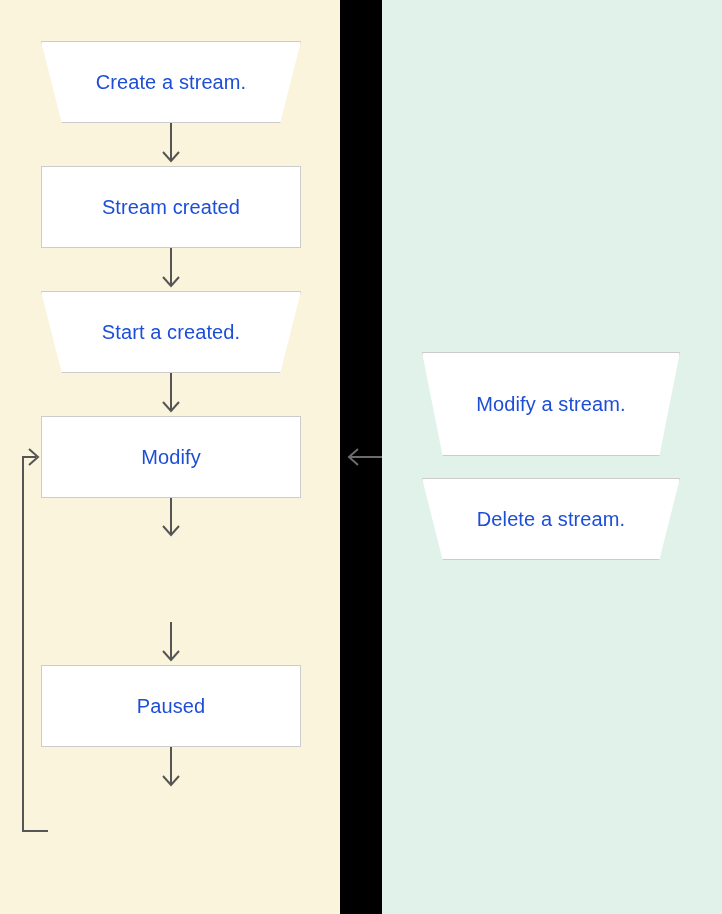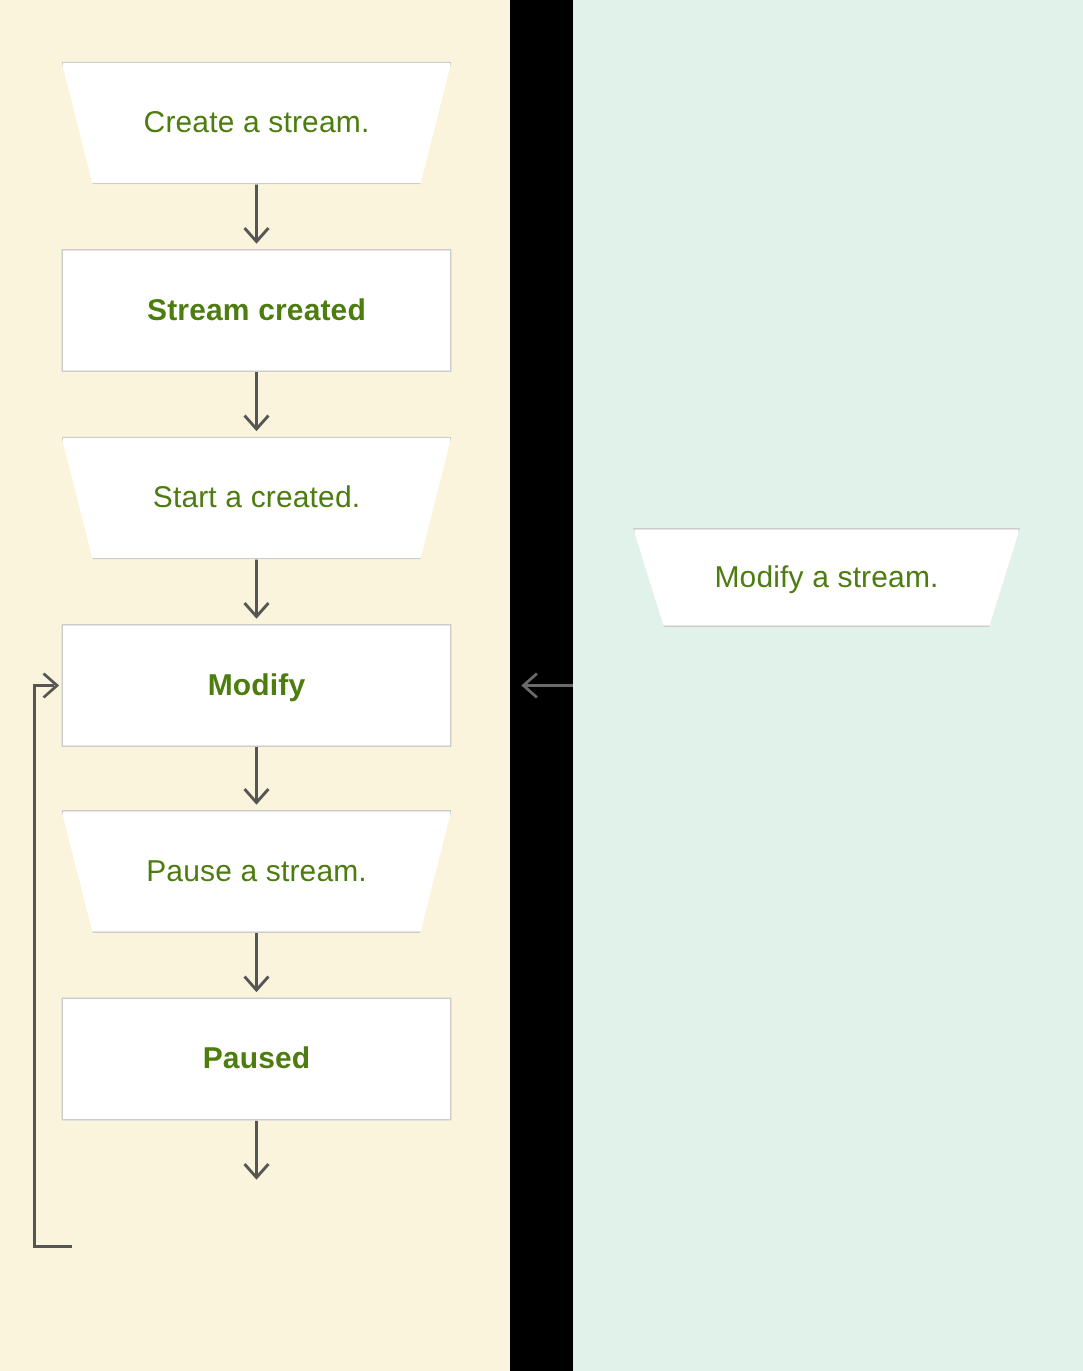--- a/index.html
+++ b/index.html
@@ -28,31 +28,30 @@
   #panel-divider{ left: 340px; width: 42px;  background: #000000; }
   #panel-right  { left: 382px; width: 340px; background: #e0f2ea; }
 
   
   .node {
     position: absolute;
     box-sizing: border-box;
     display: flex;
     align-items: center;
     justify-content: center;
-    color: #4d7c0f;
+    color: #1d4ed8;
     font-size: 20px;
     line-height: 1.2;
     letter-spacing: 0.1px;
     white-space: nowrap;
     user-select: none;
   }
   .node-rect {
     background: #ffffff;
     border: 1px solid #cccccc;
-    font-weight: bold;
   }
   
   .node-trap {
     background: transparent;
     border: 0;
   }
   .node-trap .trap-bg {
     position: absolute;
     inset: 0;
     background: #ffffff;
@@ -151,29 +150,29 @@
 
   <div class="node node-trap" style="left:41px; top:291px; width:260px; height:82px;">
     <span class="trap-bg"></span>
     <span class="trap-label">Start a created.</span>
   </div>
 
   <div class="node node-rect" style="left:41px; top:416px; width:260px; height:82px;">
     <span>Modify</span>
   </div>
 
-  <div class="node node-trap" style="left:41px; top:540px; width:260px; height:82px;">
-    <span class="trap-bg"></span>
-    <span class="trap-label">Pause a stream.</span>
-  </div>
 
   <div class="node node-rect" style="left:41px; top:665px; width:260px; height:82px;">
     <span>Paused</span>
   </div>
 
 
-  <div class="node node-trap" style="left:422px; top:352px; width:258px; height:66px;">
+  <div class="node node-trap" style="left:422px; top:352px; width:258px; height:104px;">
     <span class="trap-bg"></span>
     <span class="trap-label">Modify a stream.</span>
   </div>
 
+  <div class="node node-trap" style="left:422px; top:478px; width:258px; height:82px;">
+    <span class="trap-bg"></span>
+    <span class="trap-label">Delete a stream.</span>
+  </div>
 
 </div>
 
 </body></html>

